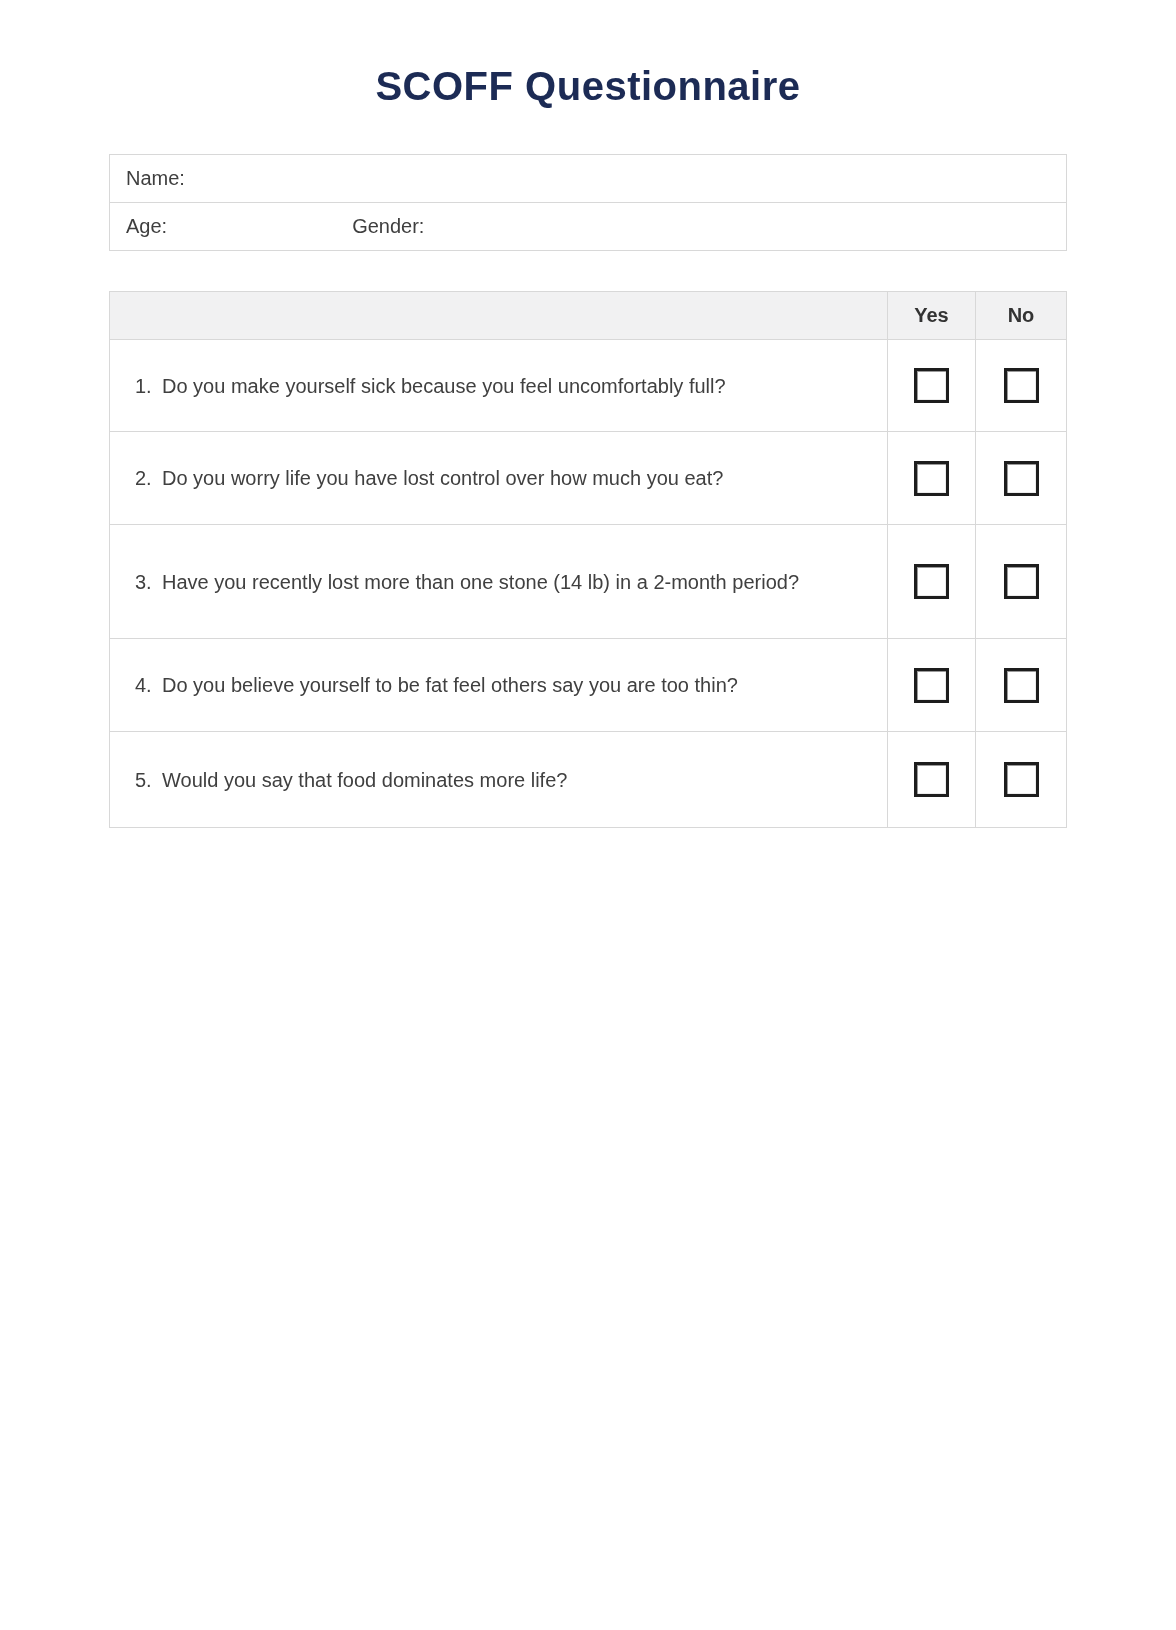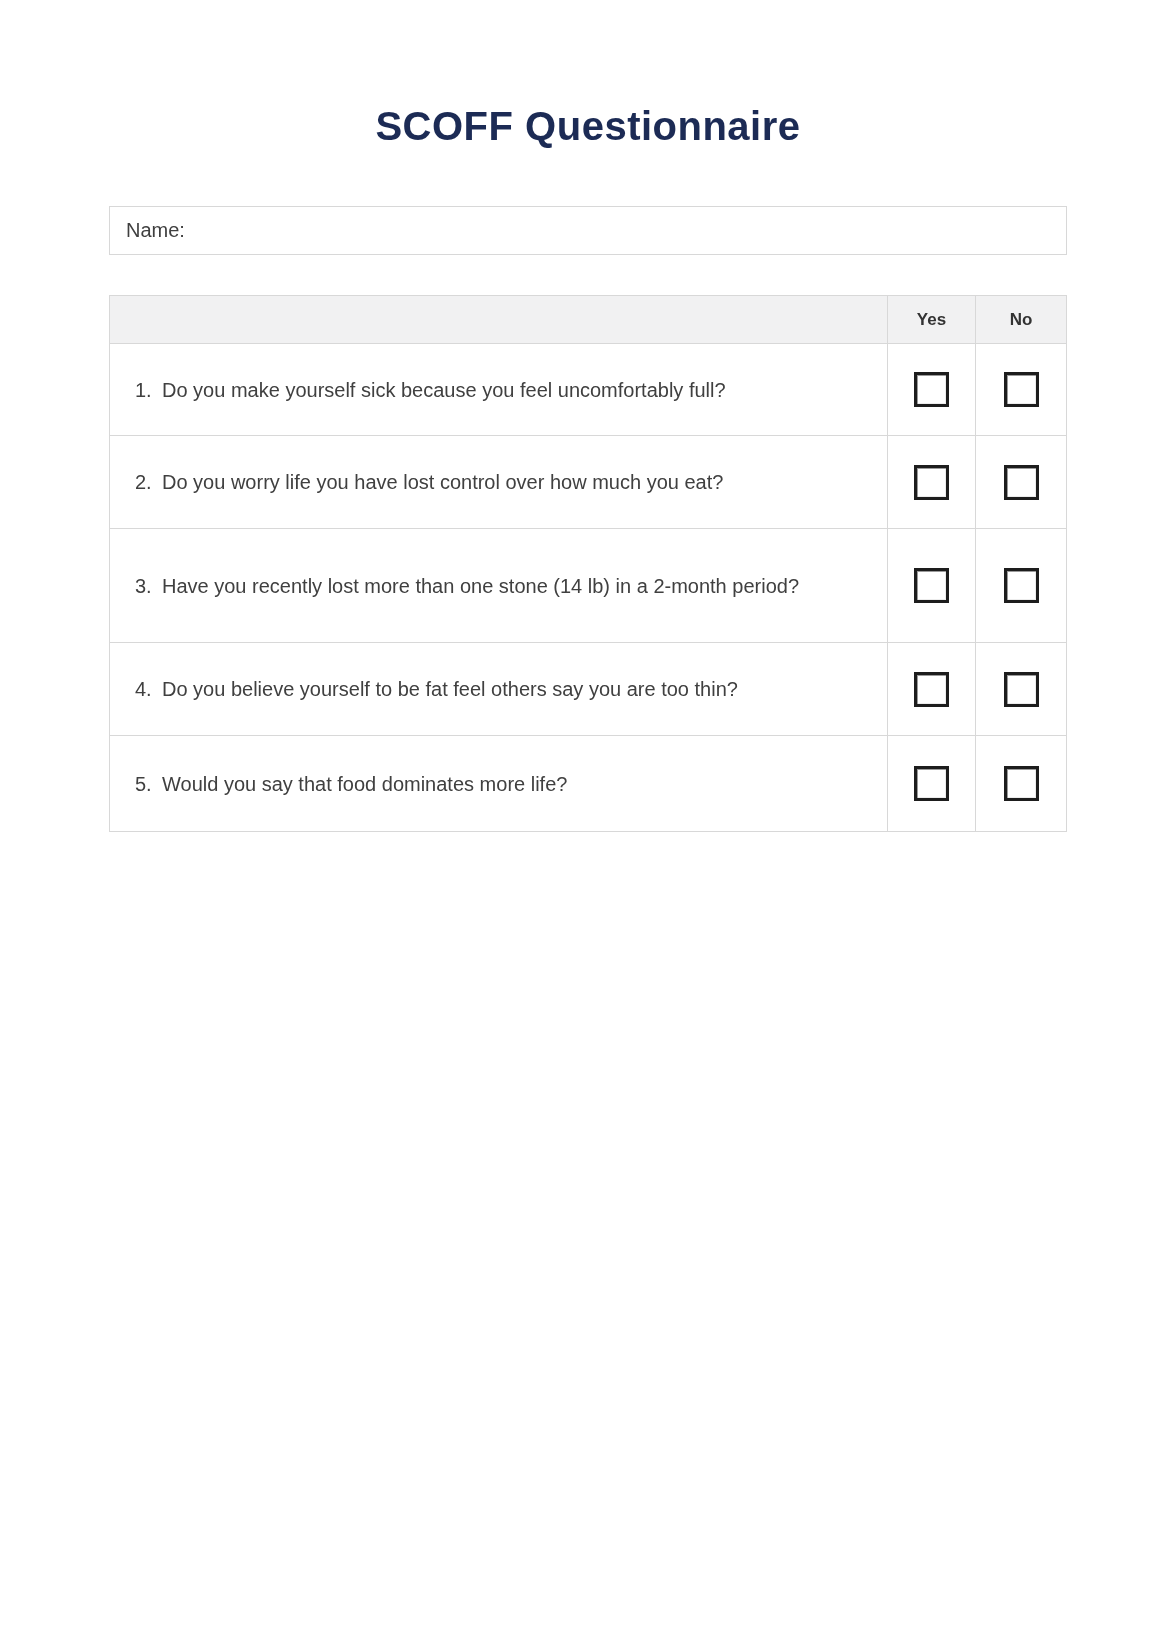--- a/index.html
+++ b/index.html
@@ -8,36 +8,36 @@
     width: 1176px;
     height: 1630px;
     font-family: "Liberation Sans", "DejaVu Sans", sans-serif;
     color: #3f3f3f;
     position: relative;
     overflow: hidden;
   }
   .page {
     width: 958px;
     margin: 0 auto;
-    padding-top: 102px;
+    padding-top: 62px;
   }
   h1.title {
     text-align: center;
     font-size: 40px;
     font-weight: 700;
     color: #1c2b55;
     letter-spacing: 0.5px;
     line-height: 1.2;
   }
 
   
   table.demo {
     width: 100%;
     border-collapse: collapse;
-    margin-top: 56px;
+    margin-top: 44px;
     font-size: 20px;
   }
   table.demo td {
     border: 1px solid #d8d8d8;
     height: 47px;
     vertical-align: middle;
   }
   .demo-cell {
     display: flex;
     align-items: center;
@@ -74,21 +74,21 @@
     border: 1px solid #d8d8d8;
   }
   table.quiz { border-bottom: 1px solid #cccccc; }
   table.quiz thead th {
     background: #f1f1f2;
     height: 48px;
     font-weight: 700;
     color: #333333;
     text-align: center;
     vertical-align: middle;
-    font-size: 17px;
+    font-size: 20px;
   }
   table.quiz thead th.qhead { background: #f1f1f2; }
   td.q-cell {
     vertical-align: middle;
     padding: 18px 78px 18px 25px;
     color: #404040;
     line-height: 1.3;
   }
   .q-wrap { display: flex; align-items: flex-start; }
   .q-num { flex: 0 0 27px; white-space: nowrap; }
@@ -115,20 +115,30 @@
 <div class="page">
 
   <h1 class="title">SCOFF Questionnaire</h1>
 
   <table class="demo">
     <tbody>
       <tr>
         <td>
           <div class="demo-cell">
             <span class="lbl">Name:</span>
+            <span class="field grow"></span>
+          </div>
+        </td>
+      </tr>
+      <tr>
+        <td>
+          <div class="demo-cell">
+            <span class="lbl">Age:</span>
+            <span class="field w185"></span>
+            <span class="lbl">Gender:</span>
             <span class="field grow"></span>
           </div>
         </td>
       </tr>
     </tbody>
   </table>
 
 
   <table class="quiz">
     <colgroup>

